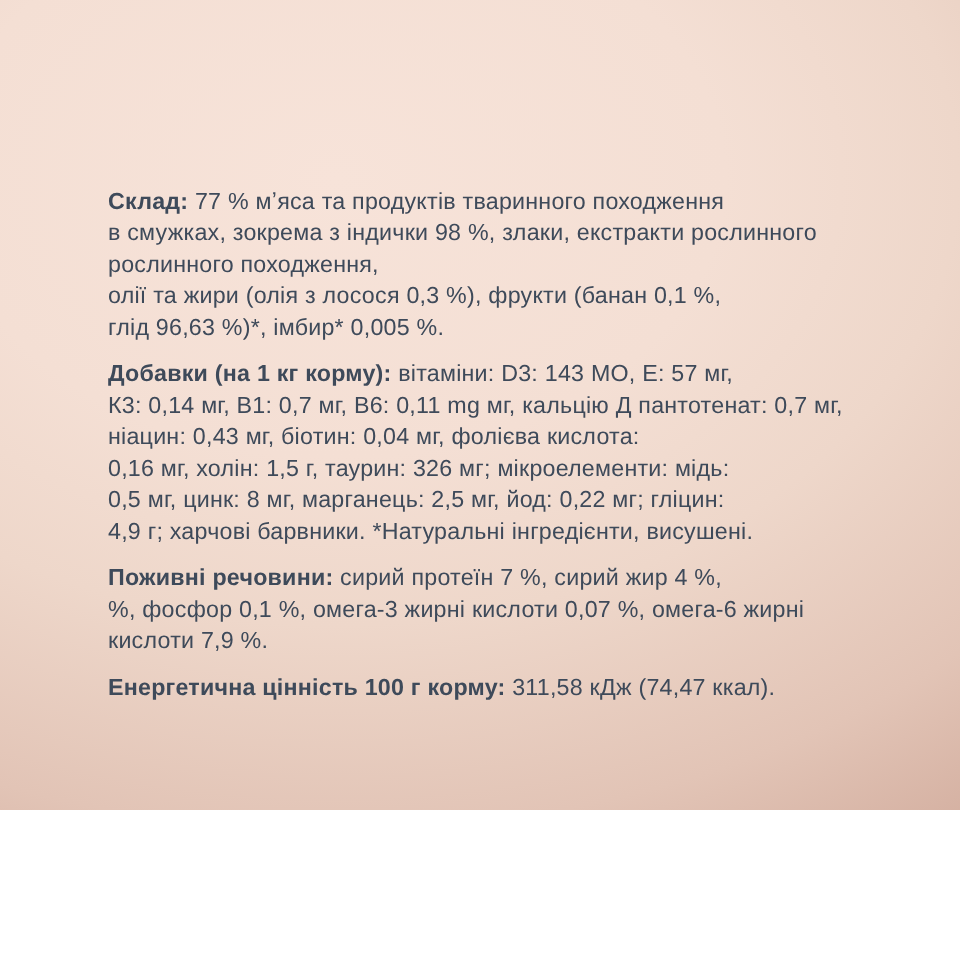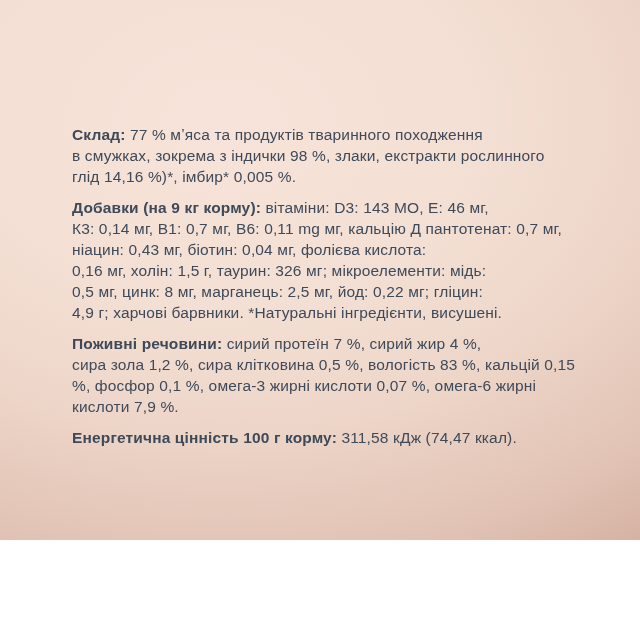--- a/index.html
+++ b/index.html
@@ -42,35 +42,36 @@
 </style>
 </head>
 <body>
 
 <div class="canvas">
   <div class="label-text">
 
     <p class="para">
       <span class="line"><strong>Склад:</strong><span> 77 % мʼяса та продуктів тваринного походження</span></span>
       <span class="line">в смужках, зокрема з індички 98 %, злаки, екстракти рослинного</span>
-      <span class="line">глід 14,16 %)*, імбир* 0,005 %.</span>
+      <span class="line">рослинного походження,</span>
+      <span class="line">олії та жири (олія з лосося 0,3 %), фрукти (банан 0,1 %,</span>
+      <span class="line">глід 96,63 %)*, імбир* 0,005 %.</span>
     </p>
 
     <p class="para">
-      <span class="line"><strong>Добавки (на 9 кг корму):</strong><span> вітаміни: D3: 143 МО, Е: 46 мг,</span></span>
+      <span class="line"><strong>Добавки (на 1 кг корму):</strong><span> вітаміни: D3: 143 МО, Е: 57 мг,</span></span>
       <span class="line">К3: 0,14 мг, В1: 0,7 мг, В6: 0,11 mg мг, кальцію Д пантотенат: 0,7 мг,</span>
       <span class="line">ніацин: 0,43 мг, біотин: 0,04 мг, фолієва кислота:</span>
       <span class="line">0,16 мг, холін: 1,5 г, таурин: 326 мг; мікроелементи: мідь:</span>
       <span class="line">0,5 мг, цинк: 8 мг, марганець: 2,5 мг, йод: 0,22 мг; гліцин:</span>
       <span class="line">4,9 г; харчові барвники. *Натуральні інгредієнти, висушені.</span>
     </p>
 
     <p class="para">
       <span class="line"><strong>Поживні речовини:</strong><span> сирий протеїн 7 %, сирий жир 4 %,</span></span>
-      <span class="line">сира зола 1,2 %, сира клітковина 0,5 %, вологість 83 %, кальцій 0,15</span>
       <span class="line">%, фосфор 0,1 %, омега-3 жирні кислоти 0,07 %, омега-6 жирні</span>
       <span class="line">кислоти 7,9 %.</span>
     </p>
 
     <p class="para">
       <span class="line"><strong>Енергетична цінність 100 г корму:</strong><span> 311,58 кДж (74,47 ккал).</span></span>
     </p>
 
   </div>
 </div>

